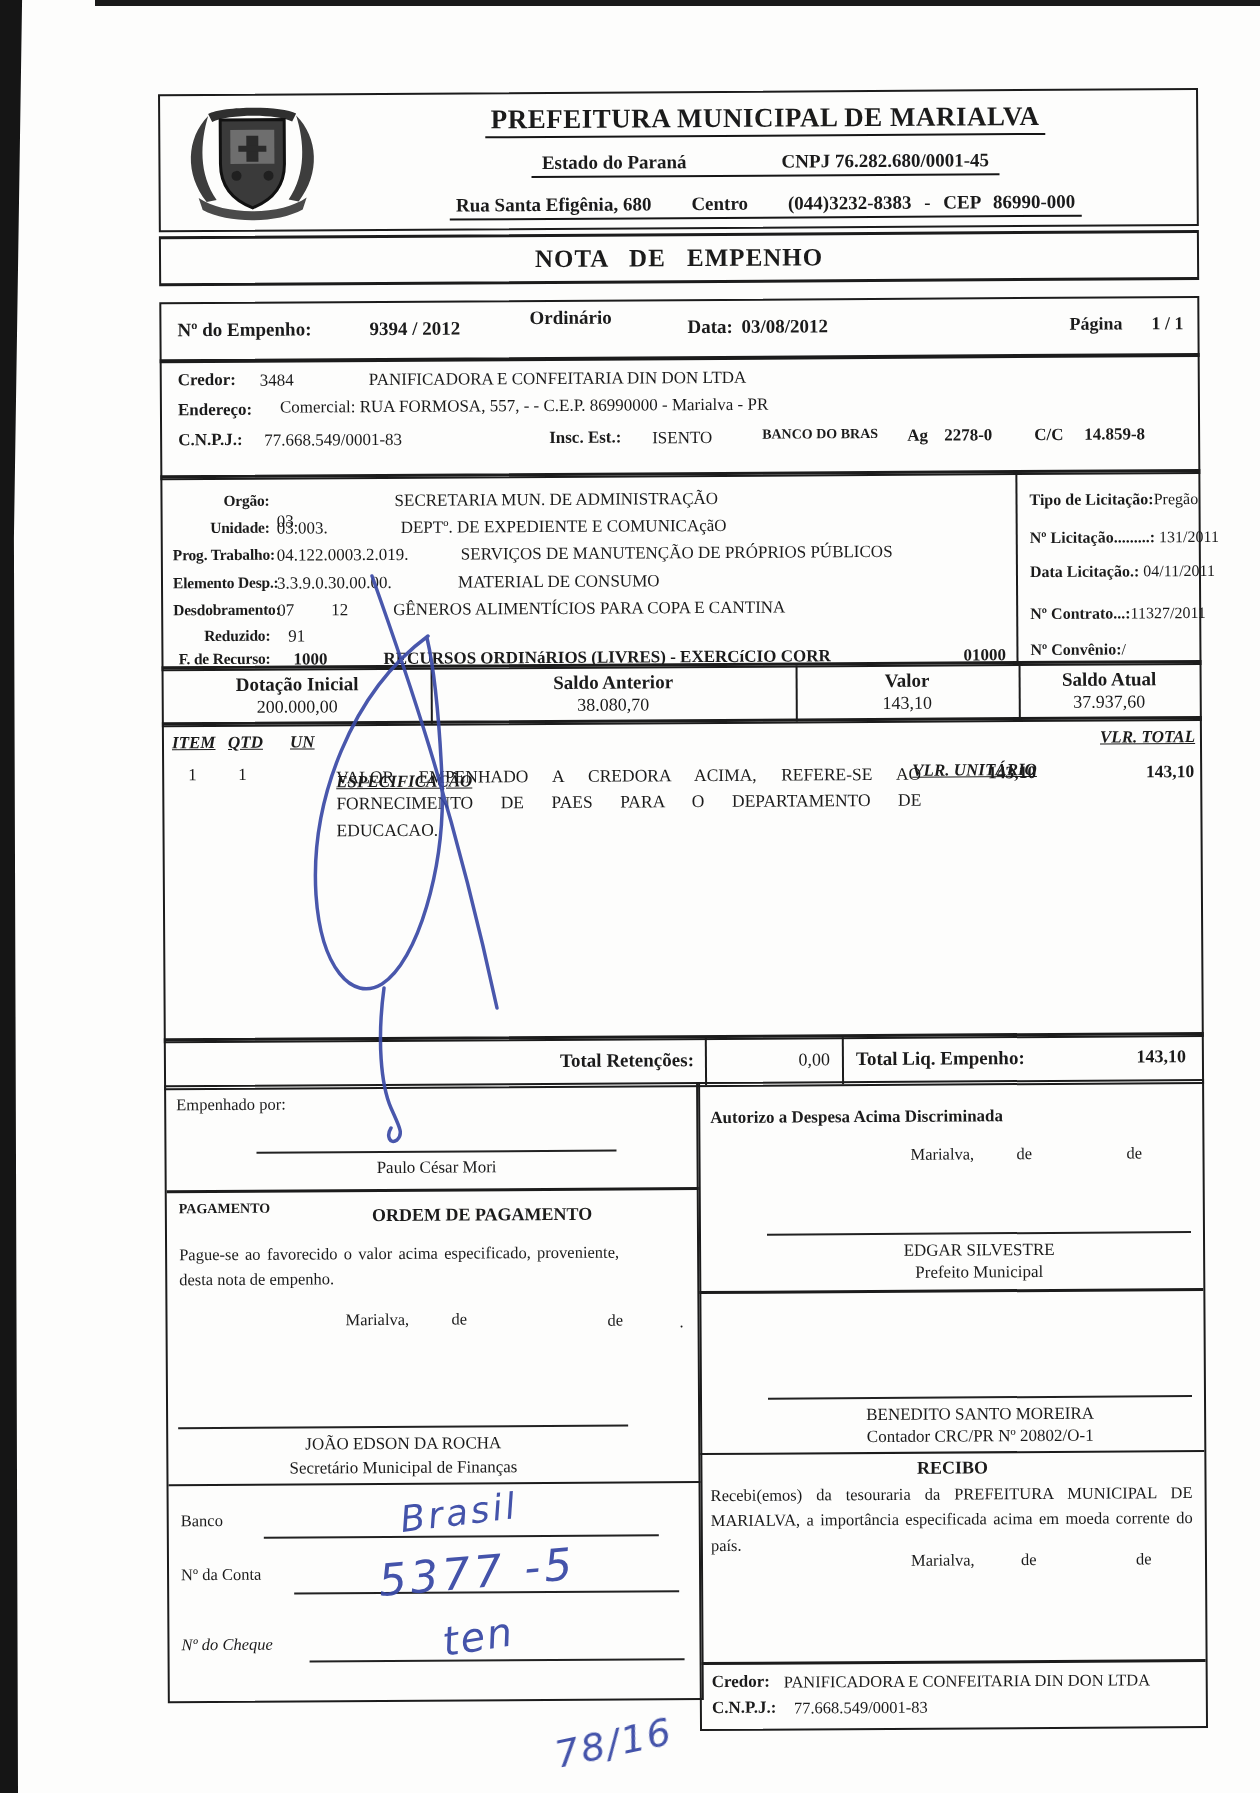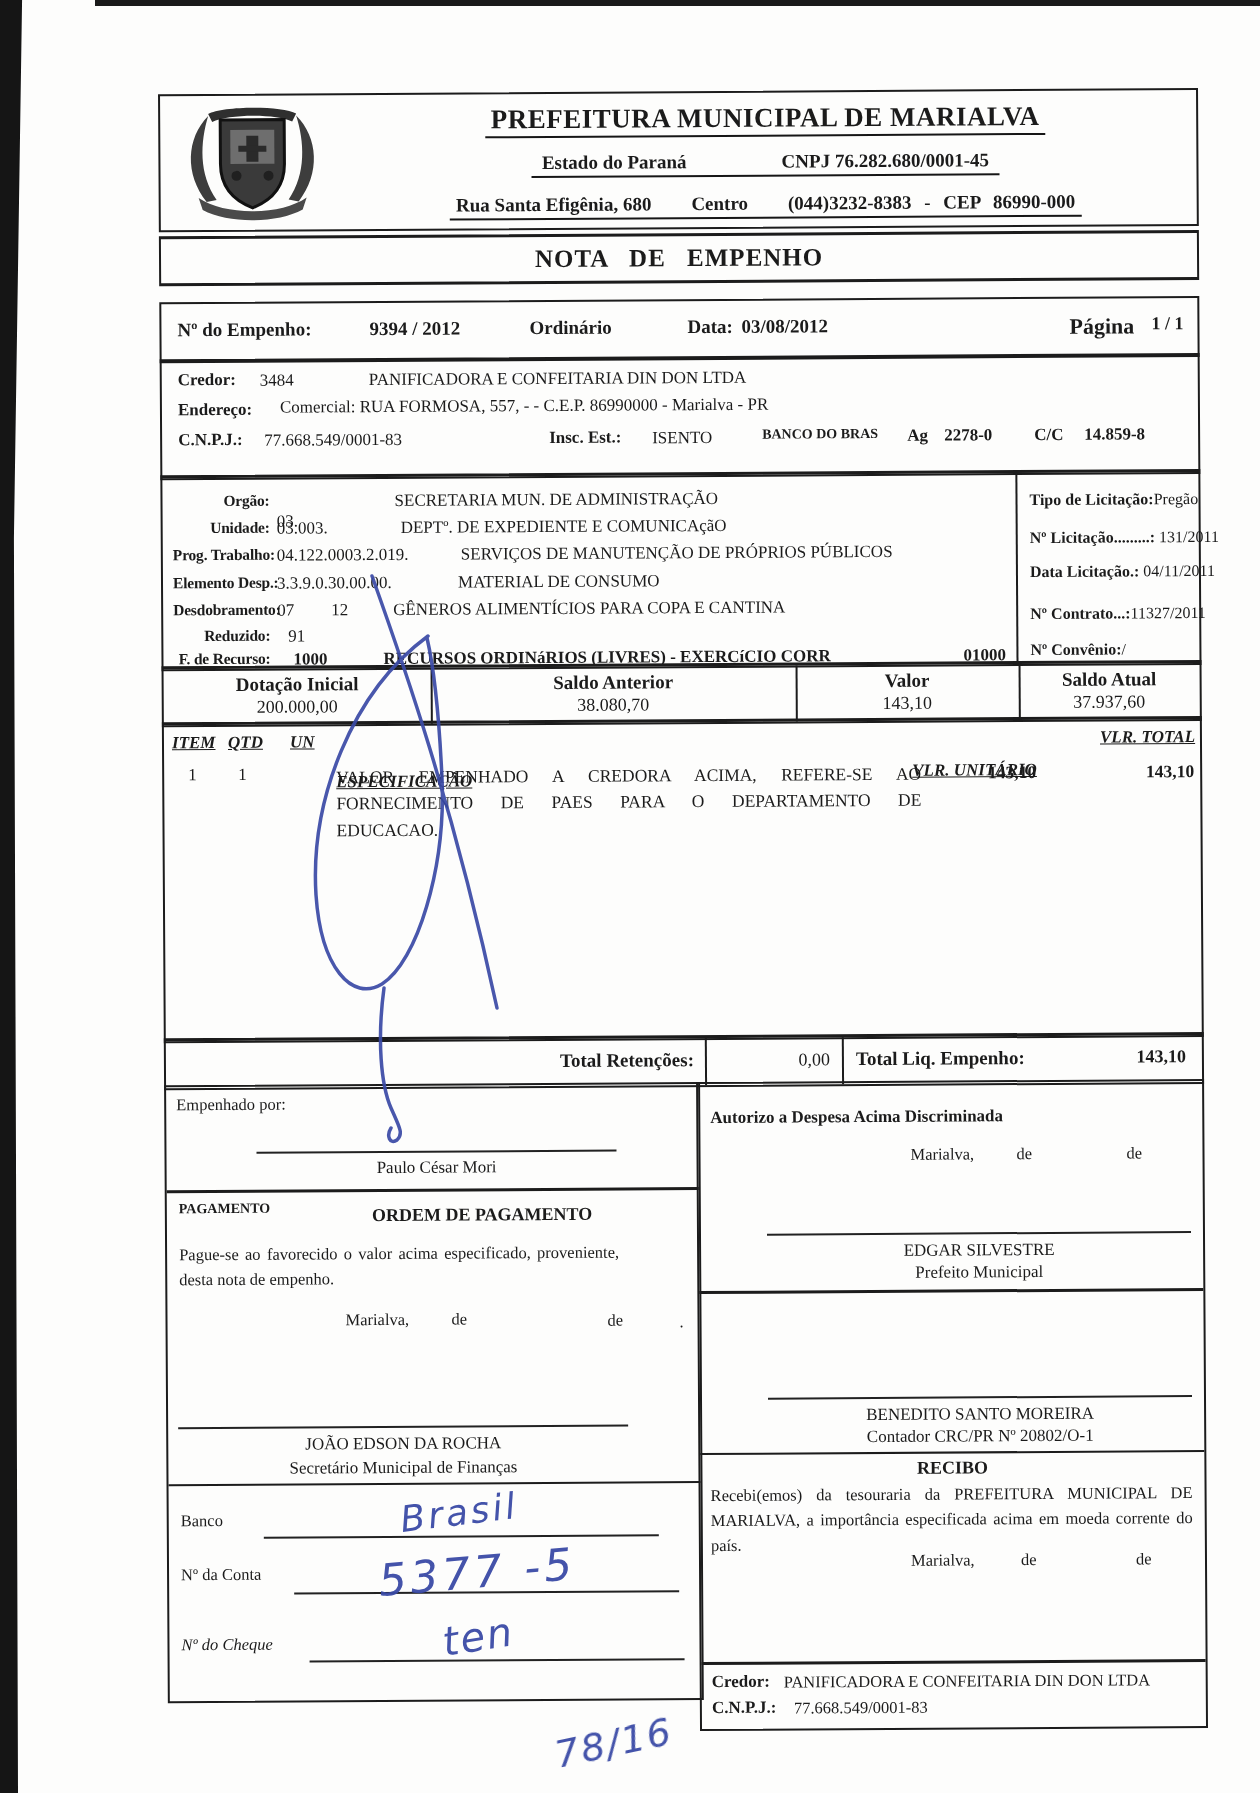--- a/index.html
+++ b/index.html
@@ -76,24 +76,24 @@
       </div>
     </div>
 
     <div class="box title-bar" style="left:0;top:142px;width:1036px;height:44px;border-width:3px 2px;">
       <span>NOTA DE EMPENHO</span>
     </div>
 
     <div class="box" style="left:0;top:208px;width:1036px;height:57px;">
       <span class="abs b" style="left:16px;top:15px;font-size:19px;">Nº do Empenho:</span>
       <span class="abs b" style="left:208px;top:15px;font-size:19px;">9394 / 2012</span>
-      <span class="abs b" style="left:368px;top:15px;font-size:19px;">Ordinário</span>
+      <span class="abs b" style="left:368px;top:5px;font-size:19px;">Ordinário</span>
       <span class="abs b" style="left:526px;top:15px;font-size:19px;">Data:</span>
       <span class="abs b" style="left:580px;top:15px;font-size:19px;">03/08/2012</span>
-      <span class="abs b" style="left:908px;top:15px;font-size:22px;">Página</span>
+      <span class="abs b" style="left:908px;top:15px;font-size:18px;">Página</span>
       <span class="abs b" style="left:990px;top:15px;font-size:18px;">1 / 1</span>
     </div>
 
     <div class="box" style="left:0;top:265px;width:1036px;height:116px;border-top-width:3px;">
       <span class="abs b" style="left:16px;top:8px;font-size:17px;">Credor:</span>
       <span class="abs" style="left:98px;top:9px;font-size:17px;">3484</span>
       <span class="abs" style="left:207px;top:9px;font-size:17px;">PANIFICADORA E CONFEITARIA DIN DON LTDA</span>
       <span class="abs b" style="left:16px;top:38px;font-size:17px;">Endereço:</span>
       <span class="abs" style="left:118px;top:36px;font-size:17px;">Comercial: RUA FORMOSA, 557, - - C.E.P. 86990000 - Marialva - PR</span>
       <span class="abs b" style="left:16px;top:68px;font-size:17px;">C.N.P.J.:</span>

